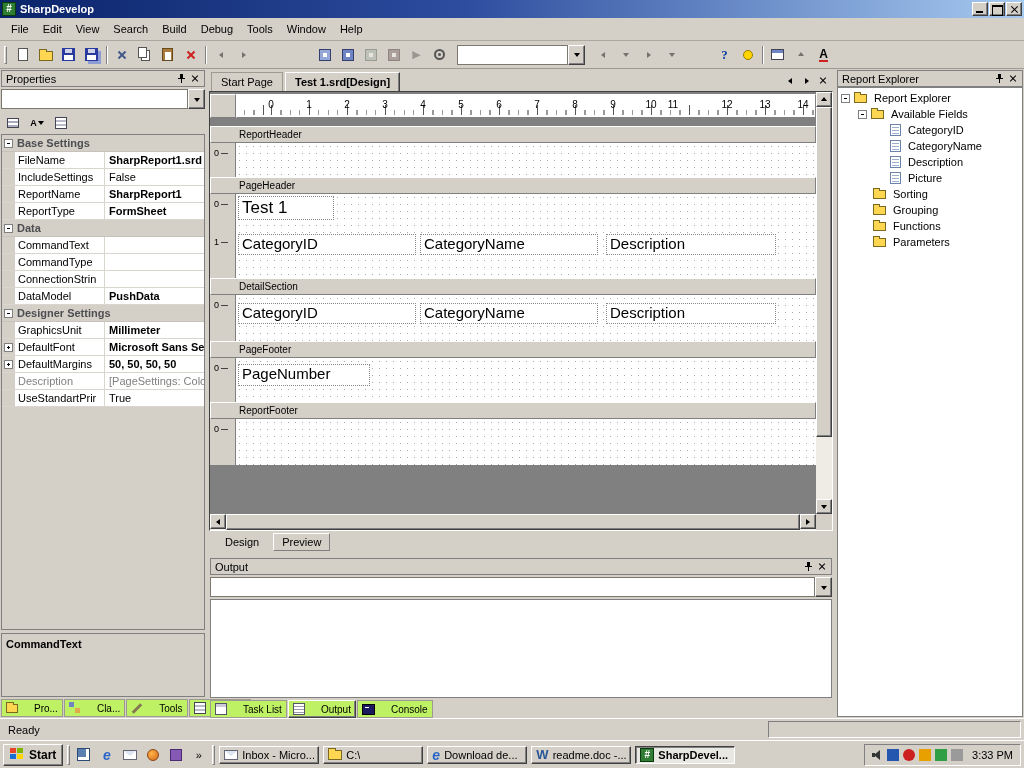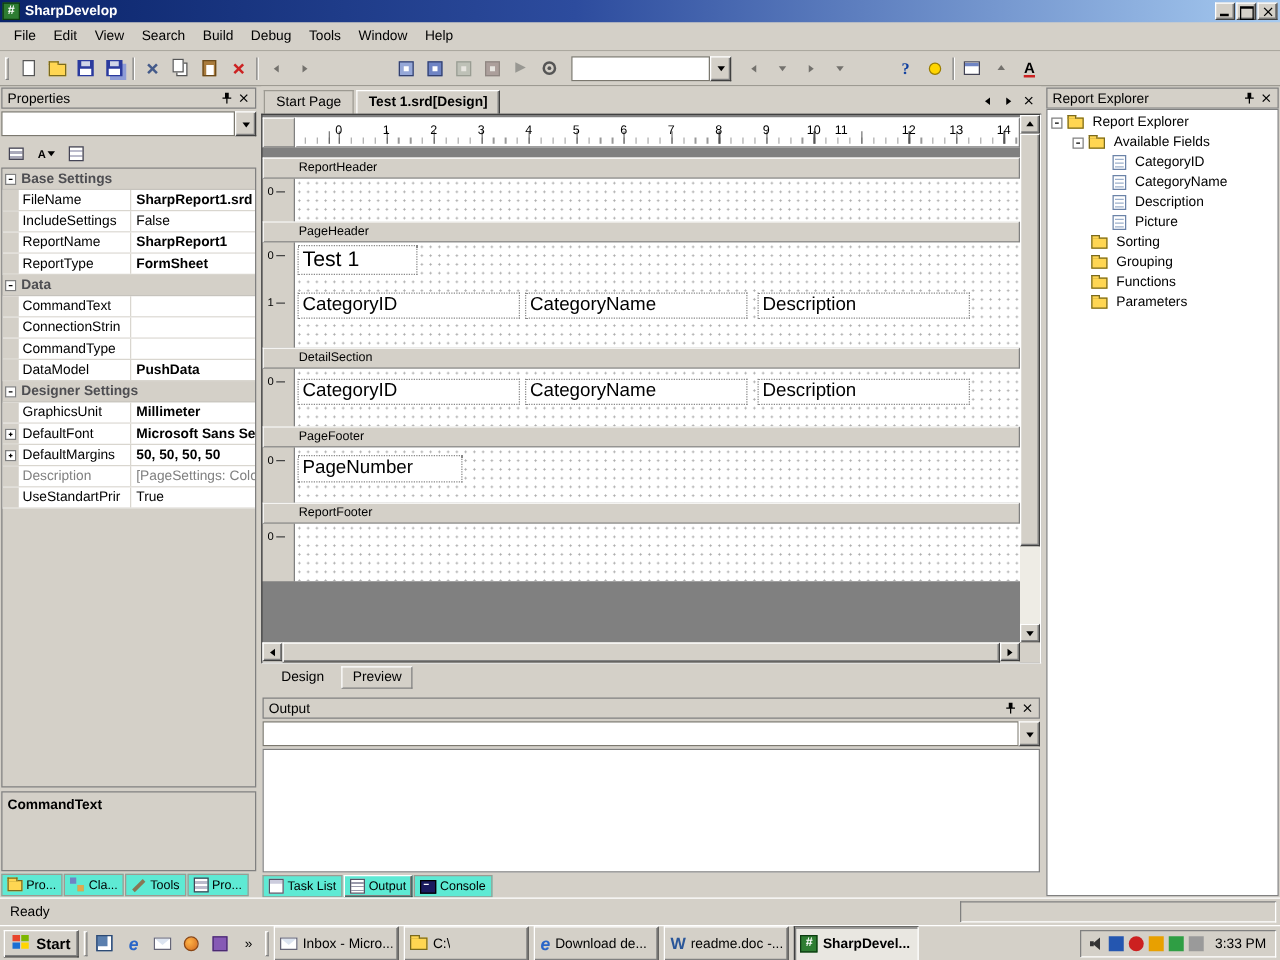--- a/index.html
+++ b/index.html
@@ -88,21 +88,21 @@
 .pg-gutter{width:13px;flex:none;background:#d4d0c8;display:flex;align-items:center;justify-content:center}
 .pg-name{width:90px;flex:none;padding:2px 2px 0 3px;border-right:1px solid #d9d6cf;overflow:hidden;white-space:nowrap}
 .pg-val{flex:1;padding:2px 2px 0 4px;overflow:hidden;white-space:nowrap}
 .b{font-weight:bold}
 .gray{color:#808080}
 .exp{width:9px;height:9px;background:#fff;border:1px solid #808080;position:relative;flex:none}
 .exp::before{content:"";position:absolute;left:2px;top:3px;width:3px;height:1px;background:#000}
 .exp.plus::after{content:"";position:absolute;left:3px;top:2px;width:1px;height:3px;background:#000}
 .pg-help{height:64px;flex:none;background:#d4d0c8;border:1px solid #808080;margin-top:3px;padding:4px}
 .pad-tabs{height:20px;flex:none;display:flex;align-items:flex-end;gap:1px;padding-top:1px}
-.ptab{height:18px;display:flex;align-items:center;gap:3px;padding:0 4px;border:1px solid #9d9a92;background:#5eead4;font-size:10px;white-space:nowrap}
+.ptab{height:18px;display:flex;align-items:center;gap:16px;padding:0 4px;border:1px solid #9d9a92;background:#bef264;font-size:10px;white-space:nowrap}
 .i-class{width:12px;height:12px;position:relative}
 .i-class::before{content:"";position:absolute;left:0;top:0;width:5px;height:5px;background:#6f84c4;box-shadow:6px 6px 0 #7fbf7f}
 .i-class::after{content:"";position:absolute;left:6px;top:6px;width:5px;height:5px;background:#e0a94e}
 .i-tools{width:12px;height:12px;position:relative}
 .i-tools::before{content:"";position:absolute;left:0;top:5px;width:12px;height:3px;background:#887755;transform:rotate(-45deg)}
 .i-props{width:12px;height:12px;border:1px solid #445;background:repeating-linear-gradient(180deg,#fff 0 2px,#bbc 2px 4px)}
 
 
 .doc-tabs{height:22px;flex:none;display:flex;align-items:flex-end;gap:2px;padding:2px 2px 0 2px;background:#d4d0c8}
 .dtab{height:19px;display:flex;align-items:center;padding:0 9px;border:1px solid #9d9a92;border-bottom:none;background:#d4d0c8}
@@ -176,21 +176,21 @@
 .qdiv{width:3px;height:20px;border:1px solid;border-color:#fff #808080 #808080 #fff;flex:none}
 .qicon{width:19px;height:19px;display:flex;align-items:center;justify-content:center;flex:none}
 .i-desk{width:13px;height:13px;background:#5b7fae;border:1px solid #2c4a74;box-shadow:inset -3px -3px 0 #fff}
 .i-ie{color:#2a66c8;font-weight:bold;font-style:italic;font-size:14px;line-height:1}
 .i-env{width:14px;height:10px;background:#fff;border:1px solid #667;position:relative}
 .i-env::before{content:"";position:absolute;left:0;top:0;border-left:6px solid transparent;border-right:6px solid transparent;border-top:5px solid #dce4f0}
 .i-media{width:12px;height:12px;border-radius:50%;background:radial-gradient(circle at 35% 35%,#ffb347,#d2691e);border:1px solid #8a4513}
 .i-note{width:12px;height:12px;background:#8659b5;border:1px solid #4a2a70}
 .i-word{color:#2a5699;font-weight:bold;font-size:13px;line-height:1}
 .i-sharp{width:14px;height:14px;background:#2e7d32;border:1px solid #0c3a10;color:#fff;font-weight:bold;font-size:10px;line-height:12px;text-align:center}
-.taskbtn{width:100px;height:28px;display:flex;align-items:center;gap:4px;padding:0 4px;overflow:hidden;white-space:nowrap;flex:none}
+.taskbtn{width:100px;height:18px;display:flex;align-items:center;gap:4px;padding:0 4px;overflow:hidden;white-space:nowrap;flex:none}
 .taskbtn .lbl{overflow:hidden;text-overflow:clip}
 .taskbtn.active{border-color:#404040 #fff #fff #404040;box-shadow:inset 1px 1px 0 #808080;background:#e9e7e1;font-weight:bold}
 .tray{margin-left:auto;height:22px;border:1px solid;border-color:#808080 #fff #fff #808080;display:flex;align-items:center;gap:4px;padding:0 7px;flex:none}
 .i-vol{position:relative;width:11px;height:11px}
 .i-vol::before{content:"";position:absolute;left:0;top:4px;width:3px;height:4px;background:#333}
 .i-vol::after{content:"";position:absolute;left:2px;top:1px;border-top:5px solid transparent;border-bottom:5px solid transparent;border-right:6px solid #333}
 .tico{width:12px;height:12px;flex:none}
 .t2{background:#2456b0}.t3{background:#cc2020;border-radius:50%}.t4{background:#e8a000}.t5{background:#2f9e44}.t6{background:#9a9a9a}
 .clock{padding-left:5px}
 </style>
@@ -370,26 +370,26 @@
               <span class="exp"></span>
               <span>Data</span>
             </div>
           <div class="pg-row">
               <div class="pg-gutter"></div>
               <div class="pg-name">CommandText</div>
               <div class="pg-val"></div>
             </div>
           <div class="pg-row">
               <div class="pg-gutter"></div>
+              <div class="pg-name">CommandType</div>
+              <div class="pg-val"></div>
+            </div>
+          <div class="pg-row">
+              <div class="pg-gutter"></div>
               <div class="pg-name">ConnectionStrin</div>
-              <div class="pg-val"></div>
-            </div>
-          <div class="pg-row">
-              <div class="pg-gutter"></div>
-              <div class="pg-name">CommandType</div>
               <div class="pg-val"></div>
             </div>
           <div class="pg-row">
               <div class="pg-gutter"></div>
               <div class="pg-name">DataModel</div>
               <div class="pg-val b">PushData</div>
             </div>
           <div class="pg-cat">
               <span class="exp"></span>
               <span>Designer Settings</span>

